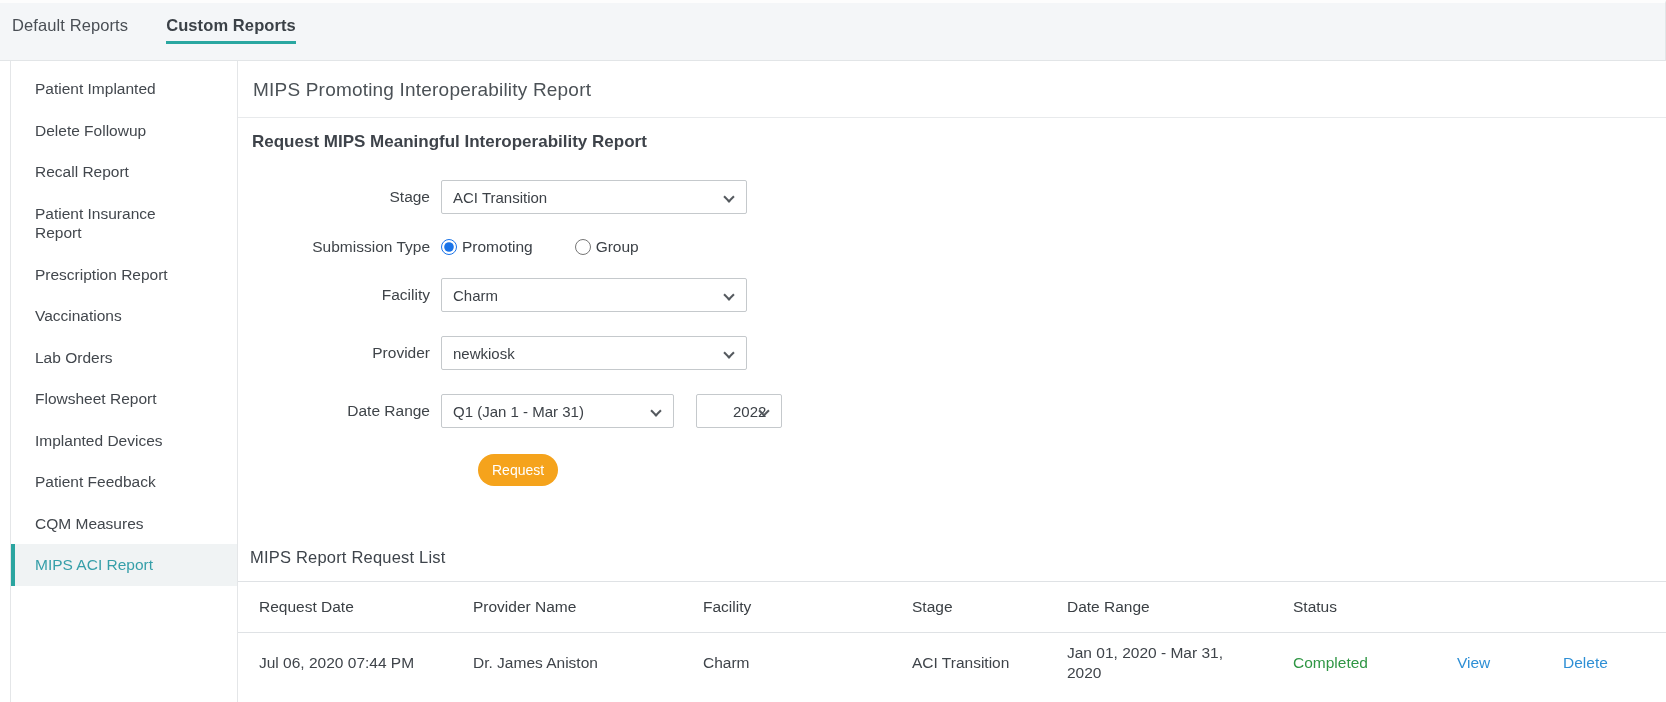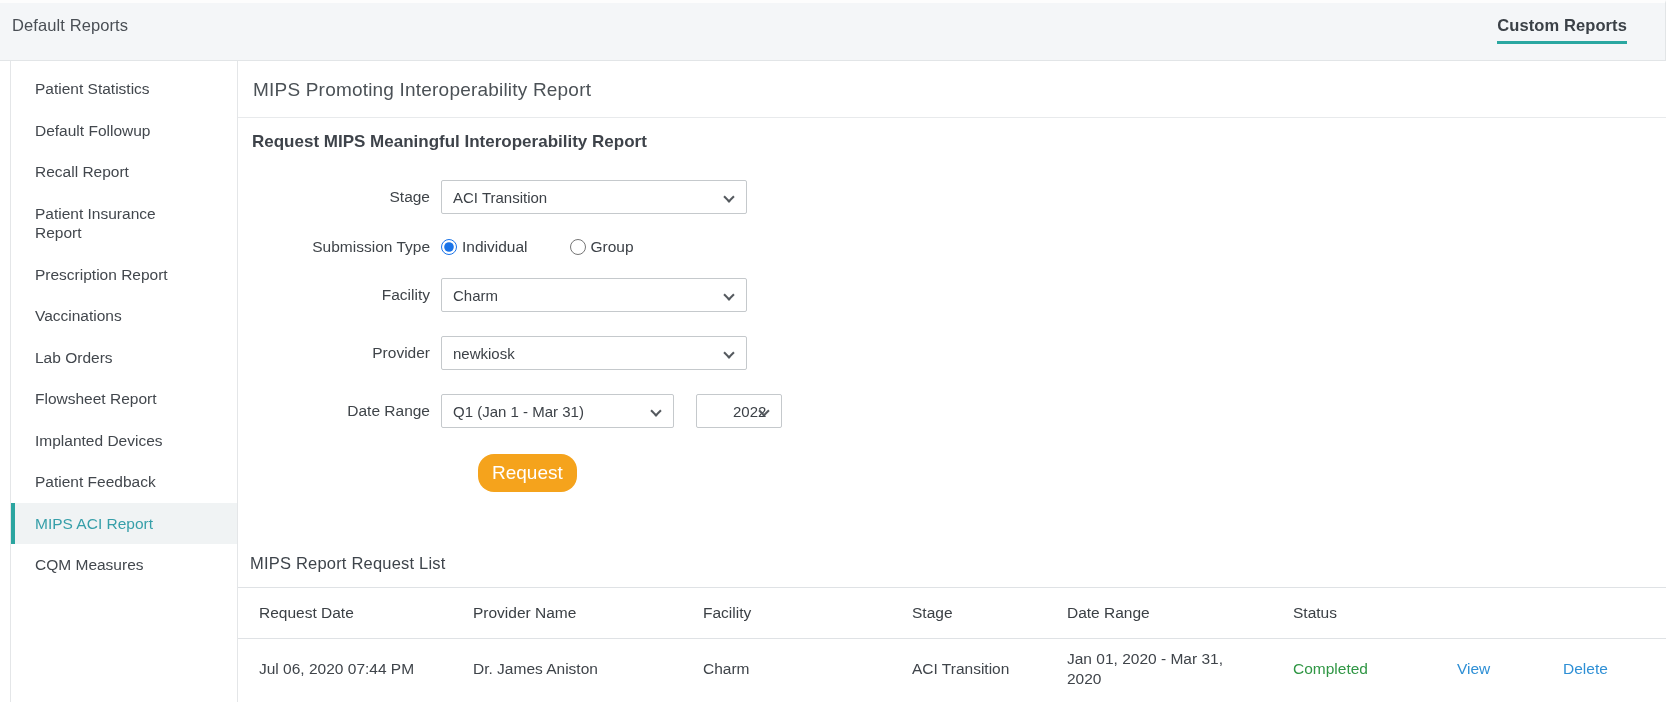--- a/index.html
+++ b/index.html
@@ -5,21 +5,21 @@
   * { box-sizing: border-box; margin: 0; padding: 0; }
   html, body { width: 1666px; height: 702px; overflow: hidden; background: #ffffff; }
   body { font-family: "Liberation Sans", sans-serif; color: #40464c; }
 
   
   .tabbar {
     height: 61px; background: #f4f6f8;
     border-top: 3px solid #fdfdfd;
     border-bottom: 1px solid #e2e5e7;
     border-right: 1px solid #e2e5e7;
-    display: flex; align-items: flex-start; padding-left: 12px; justify-content: space-between;
+    display: flex; align-items: flex-start; padding-left: 12px;
   }
   .tab {
     font-size: 16.5px; margin-top: 13px; padding-bottom: 6px; cursor: pointer;
     color: #4a4f55; margin-right: 38px; letter-spacing: 0.1px;
   }
   .tab.active {
     color: #3b4147; font-weight: bold; border-bottom: 3px solid #2aa7a1;
   }
 
   
@@ -65,21 +65,21 @@
     position: absolute; right: 13px; top: 12px; width: 8px; height: 8px;
     border-right: 2px solid #54595e; border-bottom: 2px solid #54595e;
     transform: rotate(45deg); pointer-events: none;
   }
   .radio-group { display: flex; align-items: center; }
   .radio-wrap { display: flex; align-items: center; margin-right: 42px; }
   .radio-wrap input { width: 16px; height: 16px; accent-color: #1a73e8; margin-right: 5px; }
   .radio-wrap .rlabel { font-size: 15.5px; color: #3c4147; }
   .btn-request {
     margin-left: 240px; background: #f5a31c; color: #ffffff; border: none;
-    font-family: "Liberation Sans", sans-serif; font-size: 19px;
+    font-family: "Liberation Sans", sans-serif; font-size: 14px;
     padding: 8px 14px; border-radius: 16px; cursor: pointer; margin-top: 2px;
   }
 
   
   .list-heading { font-size: 16.5px; color: #3e444b; margin: 62px 0 0 12px; letter-spacing: 0.2px; }
   table.req-table { border-collapse: collapse; table-layout: fixed; width: 1428px; margin-top: 14px; }
   .req-table th, .req-table td { text-align: left; vertical-align: middle; font-size: 15.5px; }
   .req-table thead th {
     border-top: 1px solid #dfe2e5; border-bottom: 1px solid #dfe2e5;
     font-weight: normal; color: #3b4045; padding: 16px 10px 16px 0;
@@ -99,32 +99,32 @@
 </head>
 <body>
 
 <div class="tabbar">
   <div class="tab">Default Reports</div>
   <div class="tab active">Custom Reports</div>
 </div>
 
 <div class="main">
   <div class="sidebar">
-    <div class="side-item">Patient Statistics</div>
-    <div class="side-item">Default Followup</div>
+    <div class="side-item">Patient Implanted</div>
+    <div class="side-item">Delete Followup</div>
     <div class="side-item">Recall Report</div>
     <div class="side-item">Patient Insurance Report</div>
     <div class="side-item">Prescription Report</div>
     <div class="side-item">Vaccinations</div>
     <div class="side-item">Lab Orders</div>
     <div class="side-item">Flowsheet Report</div>
     <div class="side-item">Implanted Devices</div>
     <div class="side-item">Patient Feedback</div>
+    <div class="side-item">CQM Measures</div>
     <div class="side-item active">MIPS ACI Report</div>
-    <div class="side-item">CQM Measures</div>
   </div>
 
   <div class="content">
     <div class="page-title">MIPS Promoting Interoperability Report</div>
 
     <div class="form-heading">Request MIPS Meaningful Interoperability Report</div>
 
     <div class="form">
       <div class="form-row">
         <div class="flabel">Stage</div>
@@ -134,21 +134,21 @@
             <span class="chev"></span>
           </div>
         </div>
       </div>
 
       <div class="form-row" style="margin-bottom: 22px;">
         <div class="flabel">Submission Type</div>
         <div class="fcontrol radio-group">
           <div class="radio-wrap">
             <input type="radio" name="subtype" checked="" style="">
-            <span class="rlabel">Individual</span>
+            <span class="rlabel">Promoting</span>
           </div>
           <div class="radio-wrap">
             <input type="radio" name="subtype" style="">
             <span class="rlabel">Group</span>
           </div>
         </div>
       </div>
 
       <div class="form-row">
         <div class="flabel">Facility</div>

